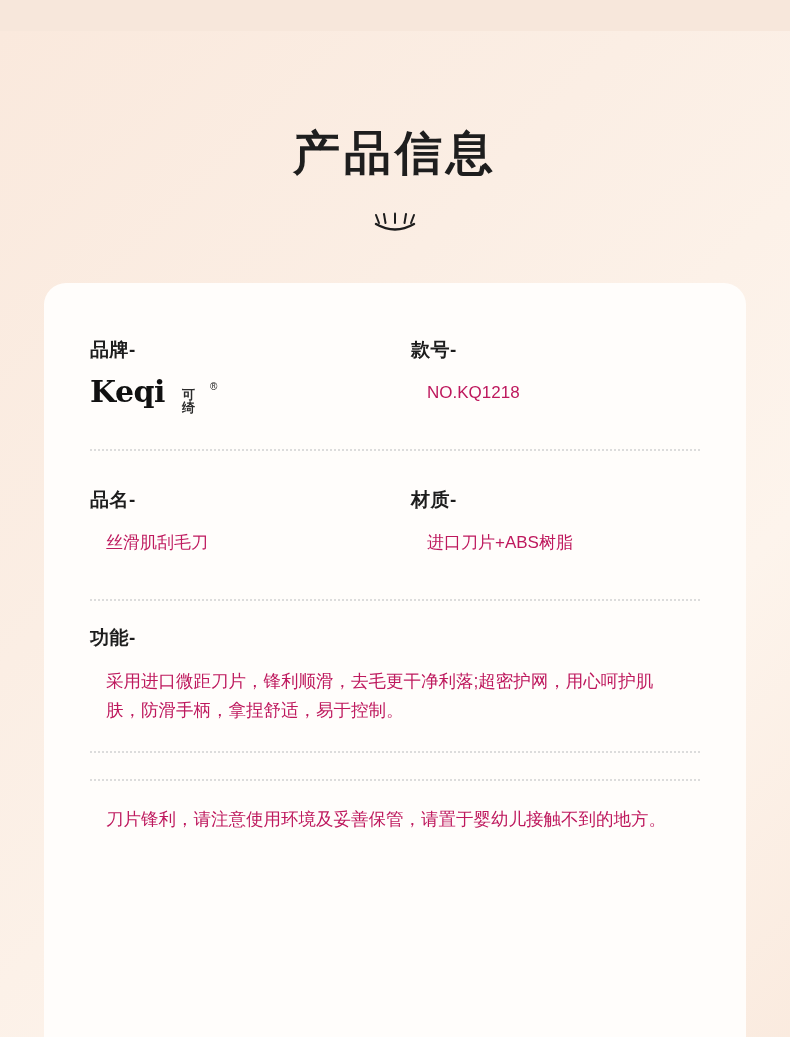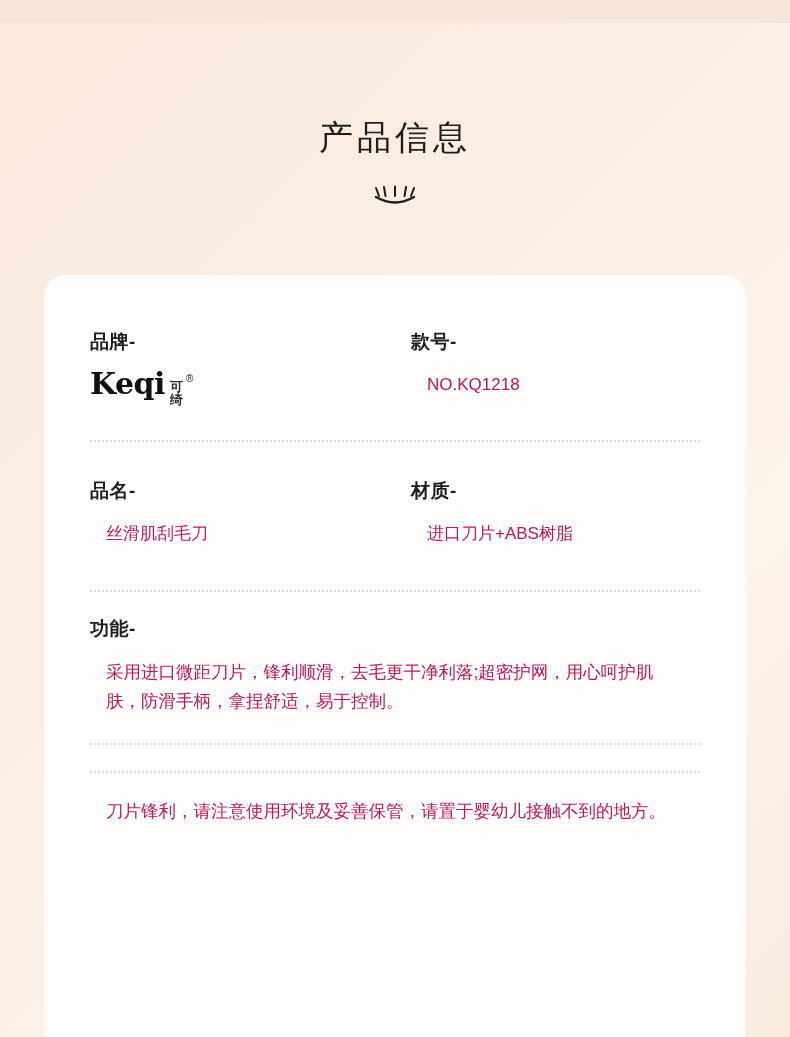--- a/index.html
+++ b/index.html
@@ -16,22 +16,22 @@
   }
   .page {
     position: relative;
     width: 790px;
     height: 1037px;
     background: linear-gradient(135deg, #fae9dd 0%, #fbeee4 35%, #fdf4ec 70%, #faeade 100%);
     box-sizing: border-box;
   }
   .page-title {
     text-align: center;
-    font-size: 34px;
-    font-weight: normal;
+    font-size: 47px;
+    font-weight: bold;
     letter-spacing: 4px;
     color: #1e1e1e;
     padding-top: 96px;
     line-height: 1.1;
   }
   .lash-ornament {
     display: block;
     margin: 28px auto 0 auto;
     width: 46px;
     height: 24px;
@@ -84,21 +84,21 @@
   }
   .block .field-value {
     font-size: 17.5px;
     line-height: 1.68;
     max-width: 600px;
   }
   
   .brand-logo {
     display: flex;
     align-items: baseline;
-    gap: 2px;
+    gap: 14px;
     margin-top: 2px;
   }
   .brand-latin {
     font-family: "DejaVu Serif", serif;
     font-size: 30px;
     font-weight: bold;
     letter-spacing: -0.5px;
     color: #111;
     line-height: 1;
   }

